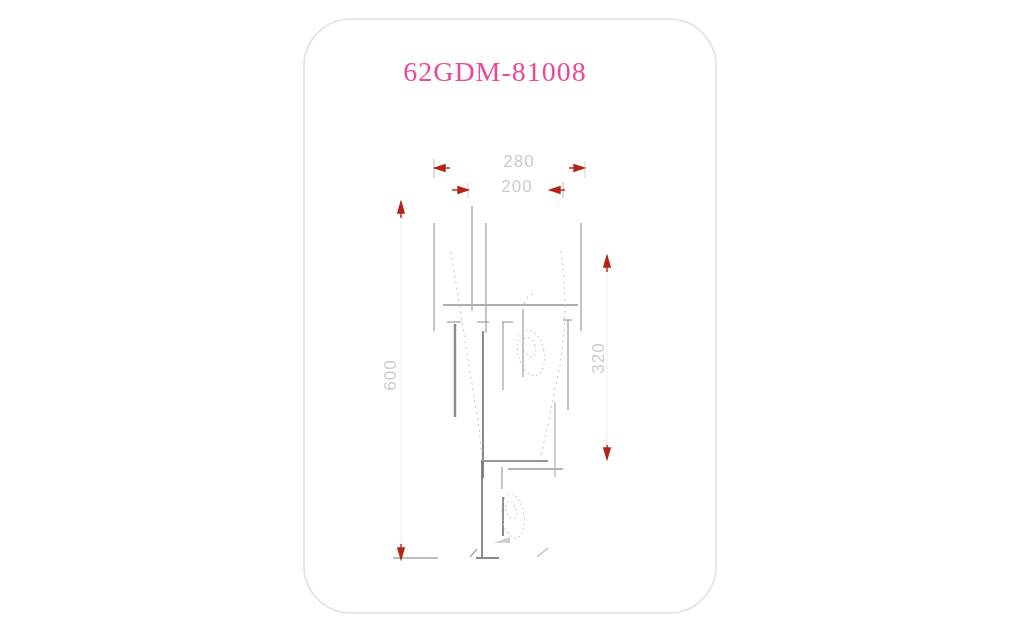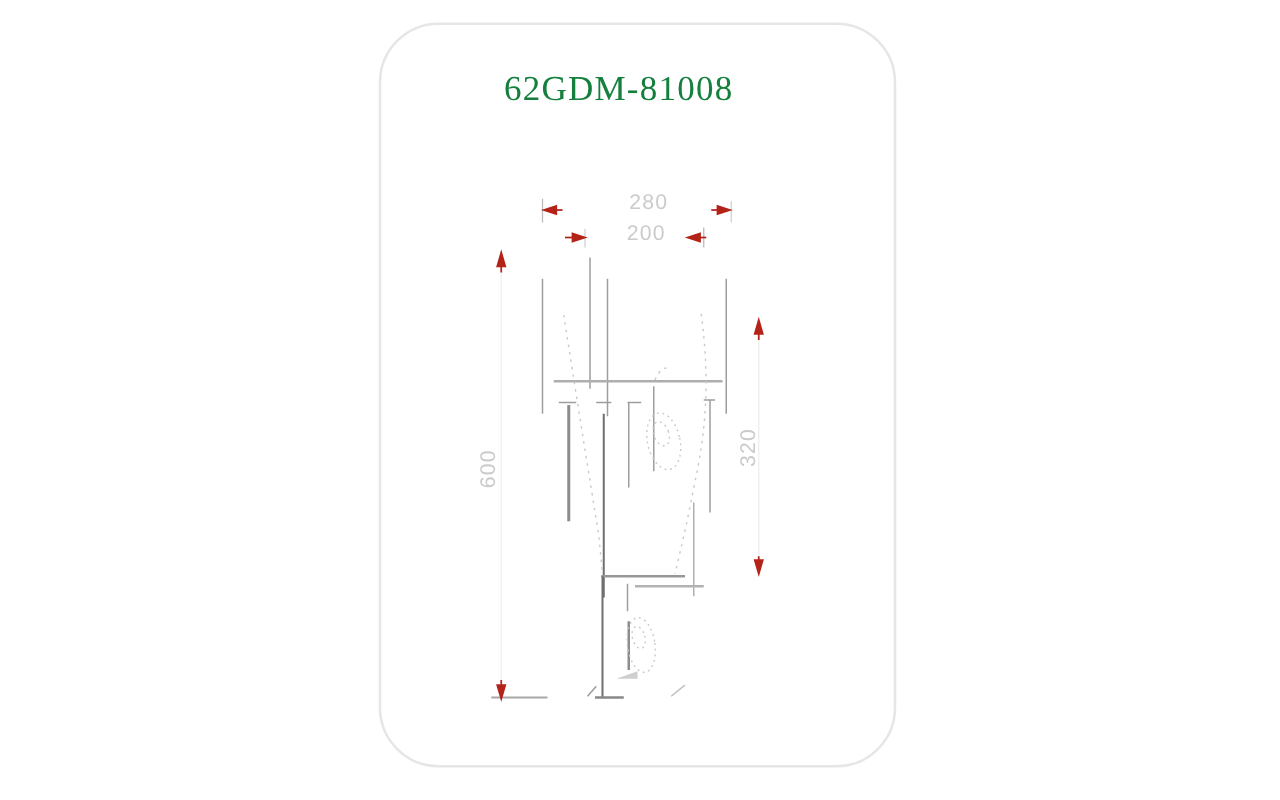--- a/index.html
+++ b/index.html
@@ -32,21 +32,21 @@
     position: absolute;
     left: 375px;
     top: 56px;
     width: 240px;
     margin: 0;
     text-align: center;
     font-family: "Liberation Serif", serif;
     font-weight: 400;
     font-size: 28px;
     letter-spacing: 1px;
-    color: #15803d;
+    color: #ec4899;
     white-space: nowrap;
   }
   svg.drawing {
     position: absolute;
     left: 0;
     top: 0;
     width: 1024px;
     height: 640px;
   }
   svg text.dim {

